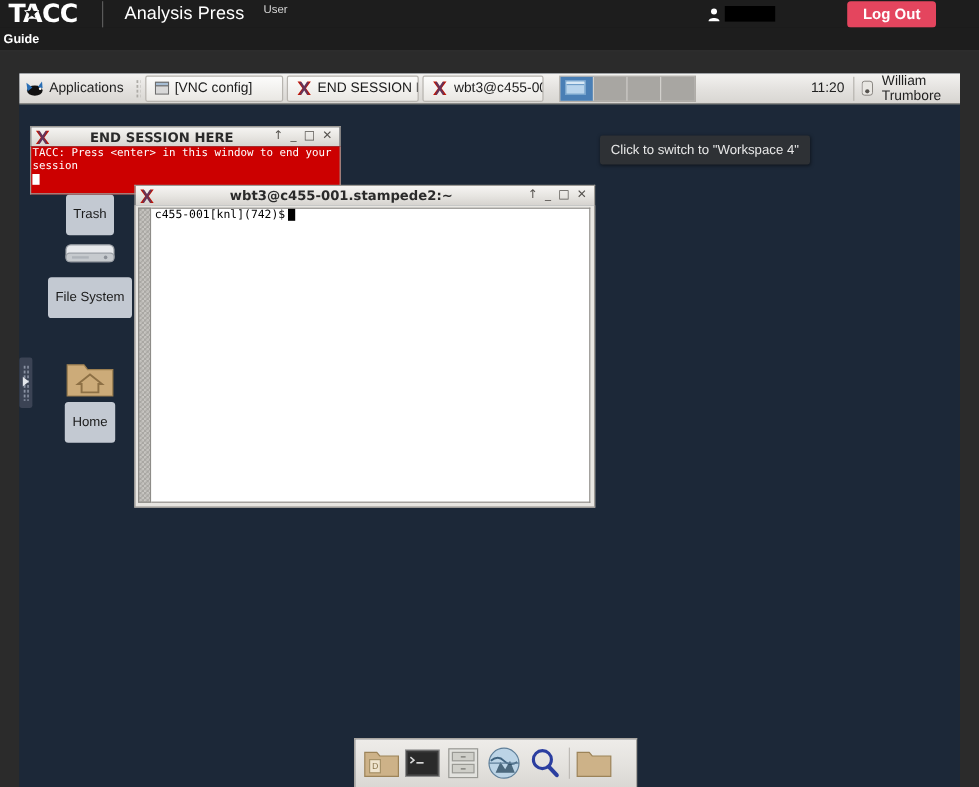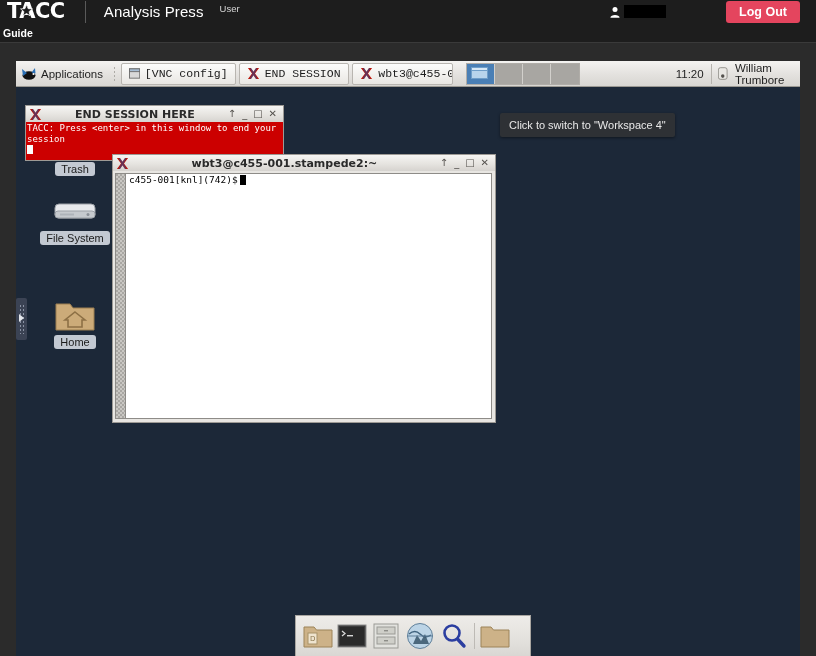--- a/index.html
+++ b/index.html
@@ -52,21 +52,21 @@
   }
   .user-glyph { width: 10px; height: 12px; margin-right: 4px; }
   .user-redacted {
     width: 42px; height: 13px; background: #000000; display: block;
   }
   .logout-btn {
     background: #e4455e; color: #ffffff;
     font-size: 12.5px; font-weight: bold;
     border: none; border-radius: 3px;
     padding: 0 13px; height: 22px; line-height: 22px;
-    margin-right: 16px; cursor: pointer;
+    margin-right: 36px; cursor: pointer;
     font-family: "Liberation Sans", sans-serif;
   }
   .nav-row {
     position: absolute; left: 0; top: 23px;
     width: 816px; height: 19px; background: #1d1d1d;
     display: flex; align-items: center;
   }
   .nav-guide {
     color: #ffffff; font-size: 10.5px; font-weight: bold;
     margin-left: 3px; cursor: pointer;
@@ -110,21 +110,21 @@
   .task-btn {
     display: flex; align-items: center;
     height: 22px; border: 1px solid #b8b5b0;
     border-radius: 2px;
     background: linear-gradient(to bottom, #fcfcfb, #e9e7e3);
     margin-right: 3px; padding: 0 7px;
     font-size: 11.5px; color: #1c1c1c;
     cursor: pointer; white-space: nowrap;
     overflow: hidden;
   }
-  .task-btn .tb-label { margin-left: 5px; font-family: Liberation Mono, monospace; }
+  .task-btn .tb-label { margin-left: 5px; }
   .tb-vnc { width: 152px; }
   .tb-end { width: 146px; }
   .tb-wbt { width: 132px; }
 
   .xterm-icon { width: 13px; height: 13px; flex: 0 0 13px; }
 
   .workspaces {
     display: flex; height: 22px; margin-left: 10px;
     border: 1px solid #b0ada8;
   }
@@ -163,21 +163,21 @@
 
   
   .desk-icon {
     position: absolute; width: 74px;
     display: flex; flex-direction: column; align-items: center;
     cursor: pointer;
   }
   .desk-icon .di-label {
     font-size: 11px; color: #1a1a1a;
     background: #c3c9d2; border-radius: 3px;
-    padding: 1px 6px; margin-top: 3px; white-space: nowrap;
+    padding: 11px 6px; margin-top: 3px; white-space: nowrap;
   }
   .di-trash   { left: 22px; top: 64px; }
   .di-fs      { left: 22px; top: 135px; }
   .di-home    { left: 22px; top: 237px; }
 
   
   .edge-handle {
     position: absolute; left: 0; top: 237px;
     width: 11px; height: 42px;
     background: #3b4354; border-radius: 2px;

